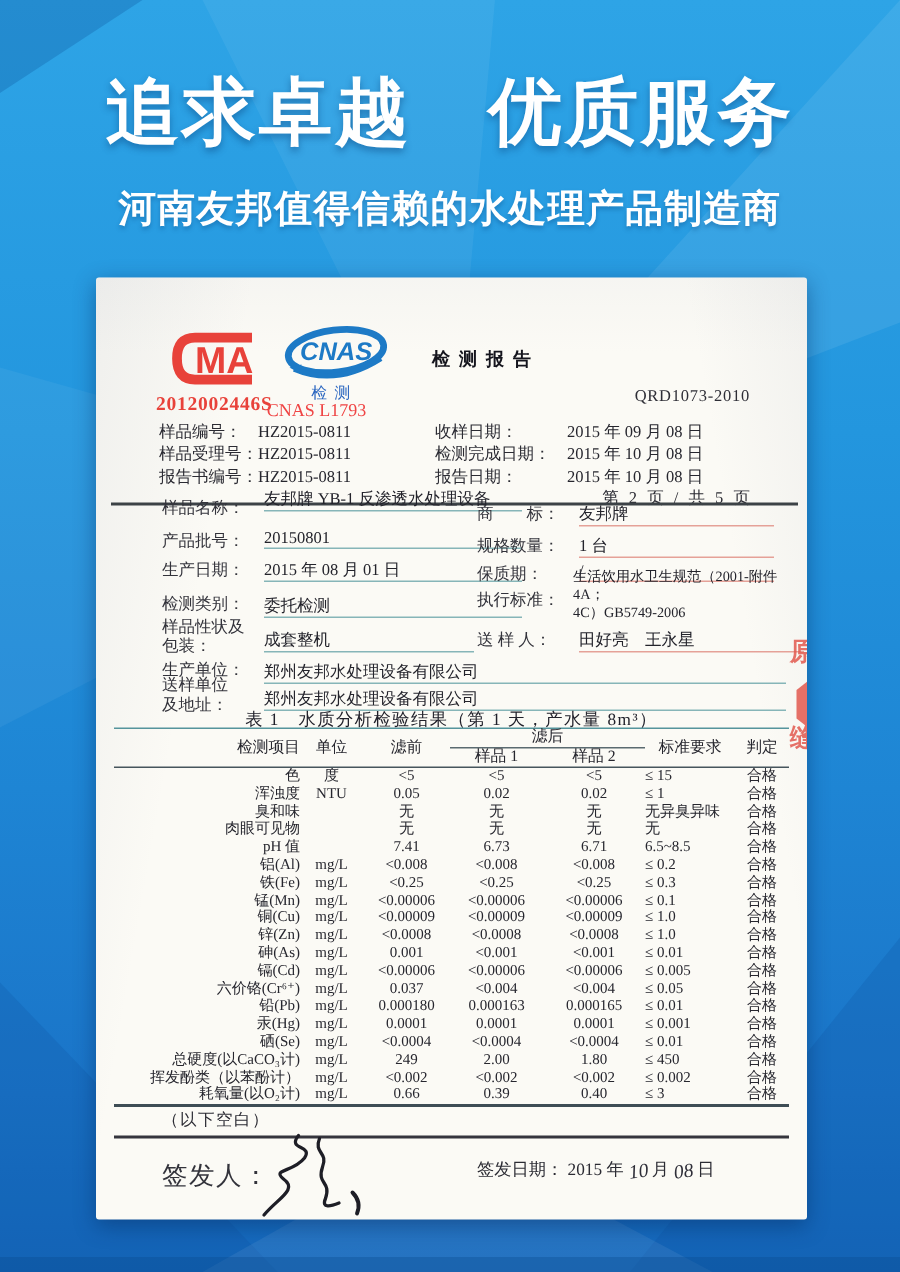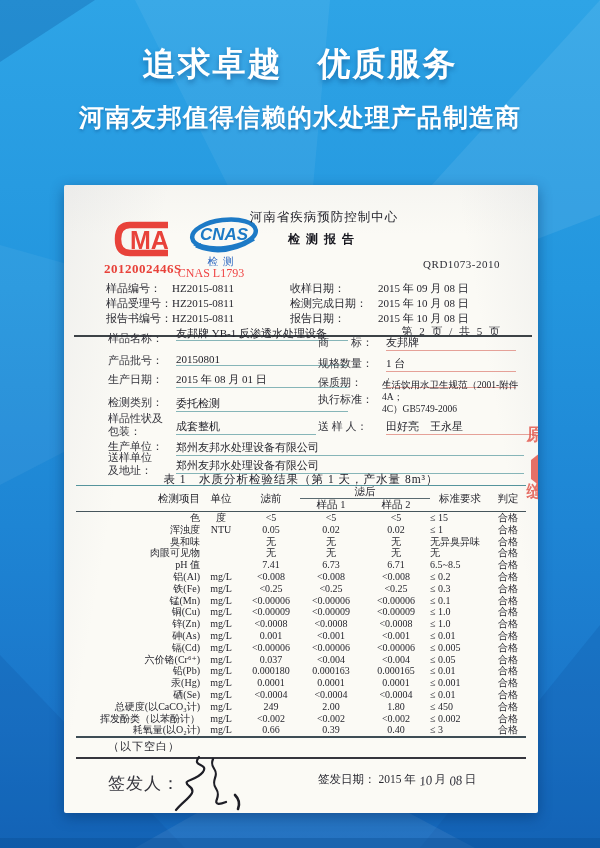--- a/index.html
+++ b/index.html
@@ -3,21 +3,21 @@
 <meta charset="utf-8">
 <style>
   html,body{margin:0;padding:0;background:#0e5aa8;}
   .canvas{position:relative;width:600px;height:848px;overflow:hidden;
     background:linear-gradient(180deg,#2ea4e6 0%,#2396de 34%,#1e85d4 62%,#1a74c8 86%,#1568bc 100%);
     font-family:"Liberation Serif","DejaVu Serif",serif;}
   .rays{position:absolute;inset:0;}
   
   .banner{position:absolute;top:0;left:0;width:600px;text-align:center;color:#ffffff;
     font-family:"Liberation Sans","DejaVu Sans",sans-serif;}
-  .banner-title{margin-top:42px;font-size:33px;font-weight:bold;letter-spacing:2px;white-space:pre;
+  .banner-title{margin-top:42px;font-size:49px;font-weight:bold;letter-spacing:2px;white-space:pre;
     text-shadow:0 3px 5px rgba(8,62,120,.45);}
   .banner-subtitle{margin-top:14px;font-size:25px;font-weight:bold;letter-spacing:1px;
     text-shadow:0 2px 3px rgba(8,62,120,.35);}
   
   .paper{position:absolute;left:64px;top:185px;width:474px;height:628px;overflow:hidden;
     background:#fbfaf5;border-radius:2px;box-shadow:0 4px 14px rgba(4,40,90,.45);color:#2b2b33;}
   .paper::before{content:"";position:absolute;inset:0;pointer-events:none;
     background:
      linear-gradient(100deg,rgba(170,176,188,.14) 0%,rgba(255,255,255,0) 18%),
      linear-gradient(260deg,rgba(170,176,188,.12) 0%,rgba(255,255,255,0) 14%),
@@ -105,21 +105,20 @@
 
     <svg class="abs cnas" width="72" height="44" viewBox="0 0 144 88">
       <ellipse cx="72" cy="38" rx="64" ry="28" fill="none" stroke="#1d7ac6" stroke-width="9" transform="rotate(-7 72 38)"></ellipse>
       <path d="M16,62 Q72,86 132,48" fill="none" stroke="#1d7ac6" stroke-width="7"></path>
       <path d="M24,68 L10,60 L26,56 Z" fill="#1d7ac6"></path>
       <text x="24" y="50" font-family="Liberation Sans, DejaVu Sans, sans-serif" font-size="34" font-weight="bold" font-style="italic" fill="#1d7ac6">CNAS</text>
     </svg>
     <div class="abs cnas-type">检测</div>
     <div class="abs cnas-no">CNAS L1793</div>
 
-    <div class="abs org-name">河南省疾病预防控制中心</div>
     <div class="abs doc-title">检测报告</div>
     <div class="abs doc-code">QRD1073-2010</div>
 
     <div class="abs meta">
 
         <div class="meta-row">
           <span class="ml">样品编号：</span>
           <span class="mv">HZ2015-0811</span>
           <span class="mr">收样日期：</span>
           <span class="mw">2015 年 09 月 08 日</span>

